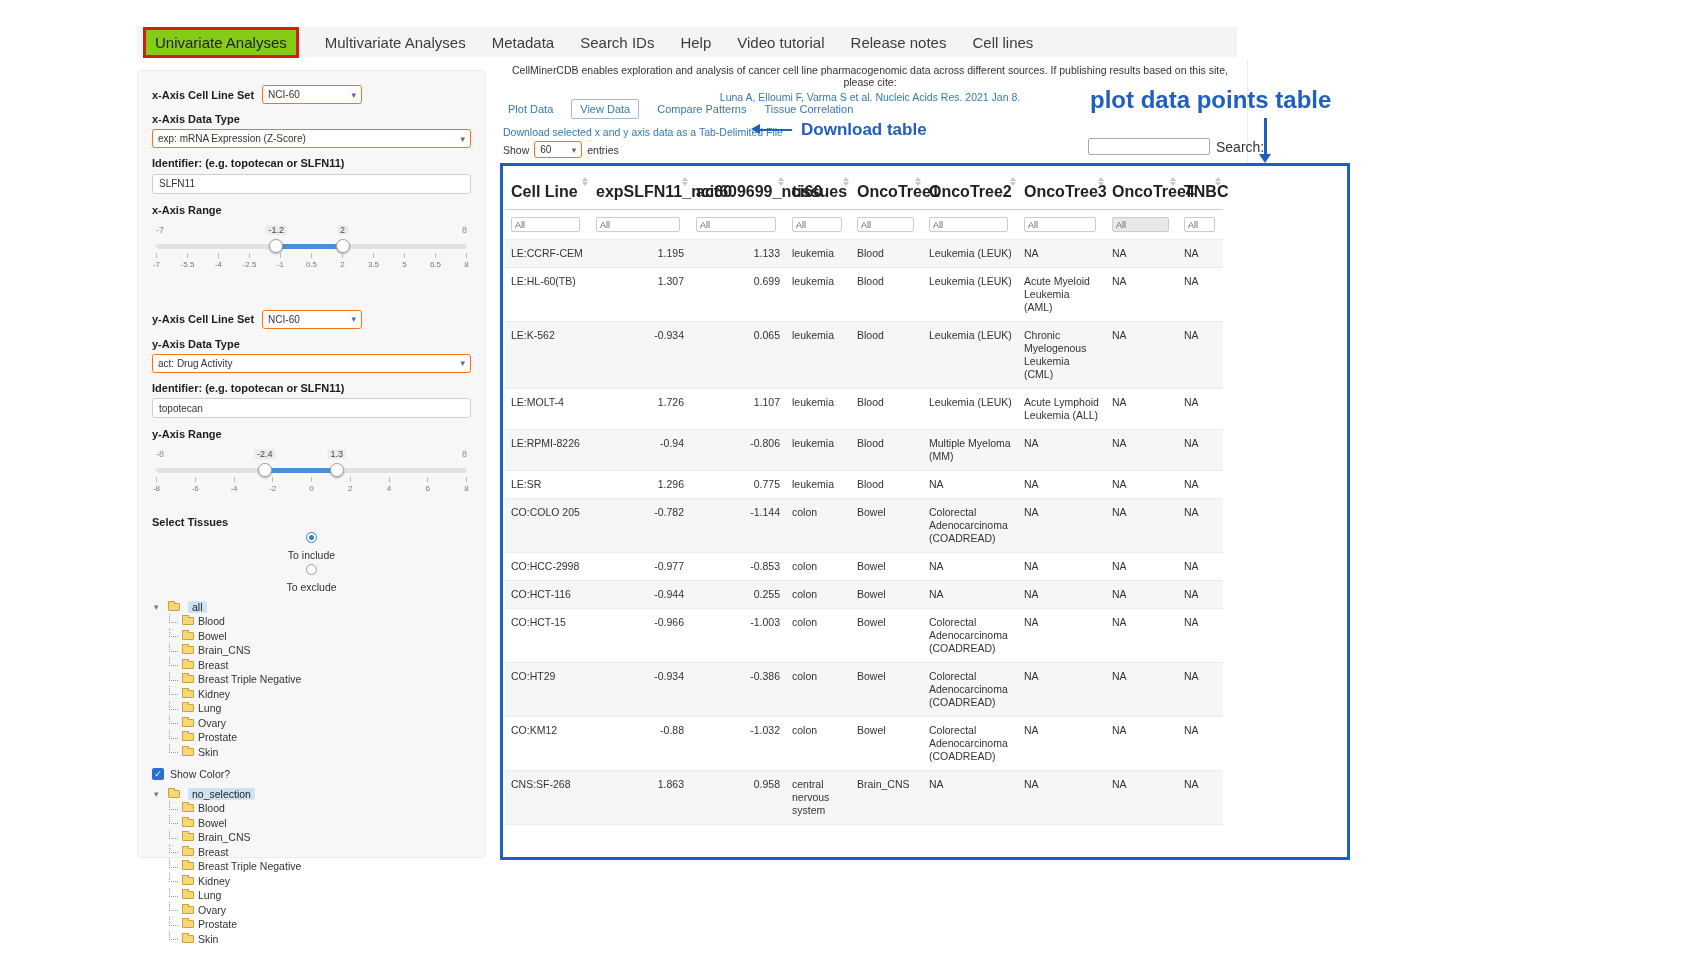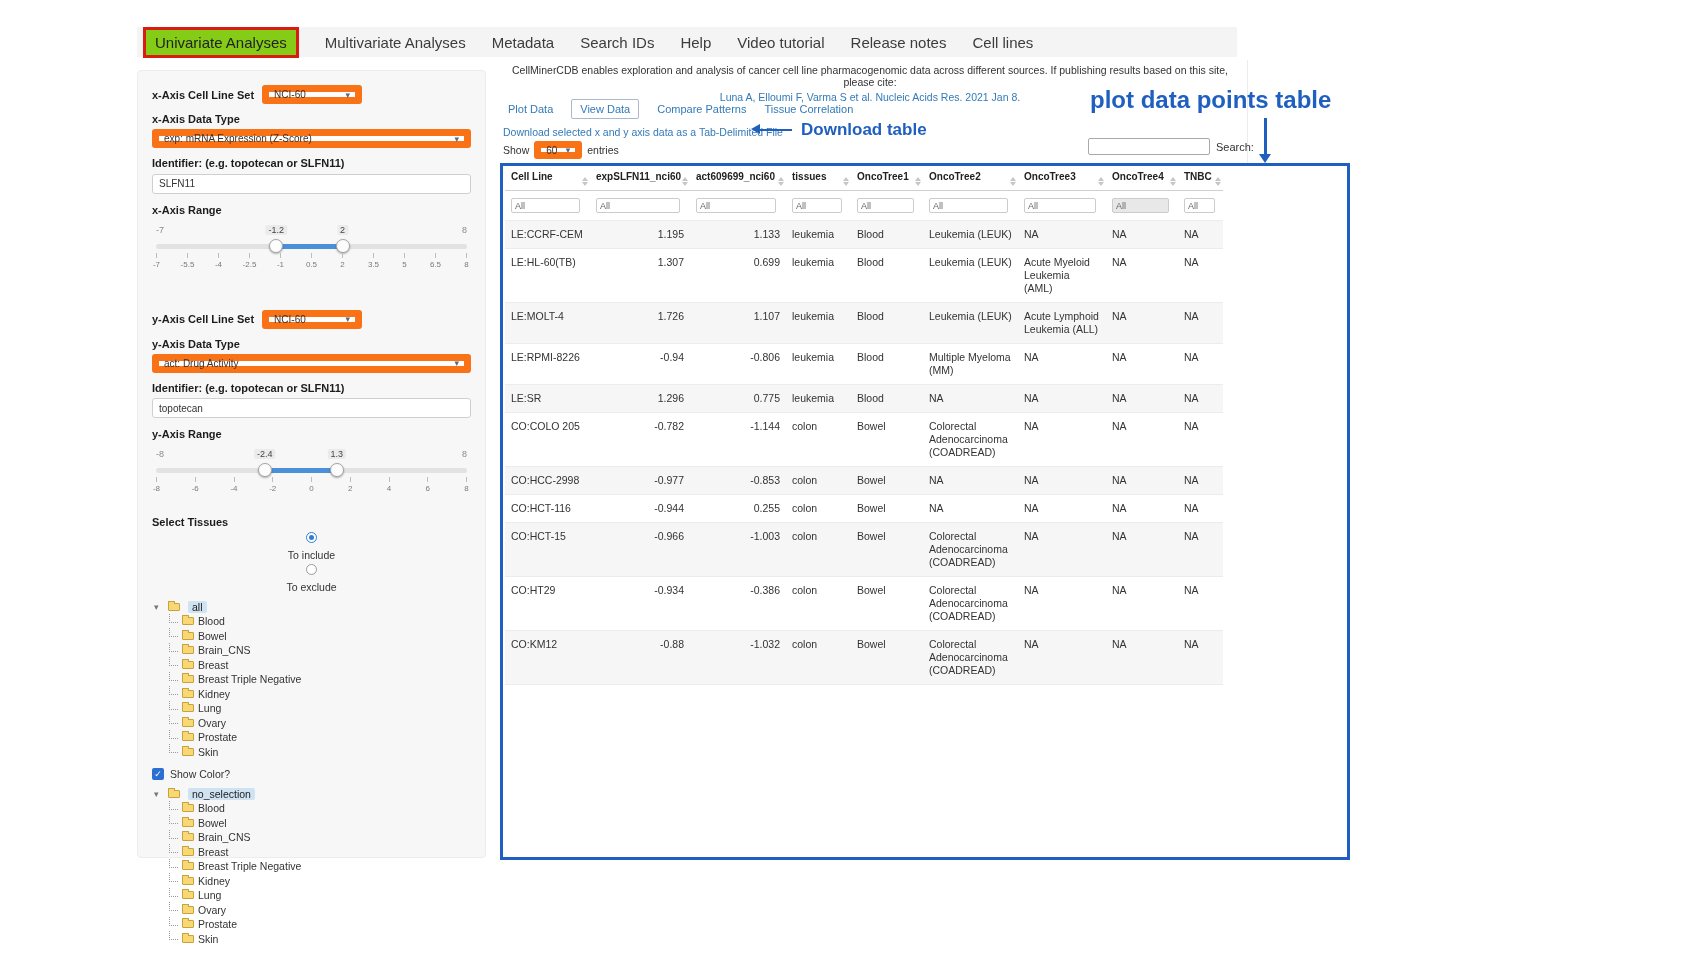--- a/index.html
+++ b/index.html
@@ -13,21 +13,21 @@
   .nav-item-active { border:3px solid #d91c12; padding:4px 9px; color:#222; background:#84cc16; }
 
   .page-divider { position:absolute; left:1247px; top:60px; width:1px; height:800px; background:#ececec; }
 
   
   .sidebar { position:absolute; left:137px; top:70px; width:349px; height:788px;
     background:#f7f7f7; border:1px solid #ececec; border-radius:4px; padding:14px; }
   .sb-label { font-size:11px; font-weight:bold; color:#1c1c1c; margin-bottom:4px; }
   .inline-row { display:flex; align-items:center; gap:8px; margin-bottom:9px; }
   .inline-row .sb-label { margin-bottom:0; }
-  .select { background:#fff; border:7px solid #f97316; border-radius:3px; font-size:10px;
+  .select { background:#fff; border:1px solid #f97316; border-radius:3px; font-size:10px;
     color:#333; padding:2px 5px; display:flex; align-items:center; justify-content:space-between;
     height:19px; cursor:pointer; }
   .select .chev { color:#556a8a; font-size:9px; margin-left:6px; }
   .select-small { width:100px; }
   .select-full { width:319px; margin-bottom:9px; }
   .text-input { background:#fff; border:1px solid #cfcfcf; border-radius:3px; font-size:10px;
     color:#333; padding:2px 6px; width:319px; height:20px; margin-bottom:10px; font-family:inherit; }
 
   
   .slider { position:relative; height:56px; margin:2px 4px 0; }
@@ -74,36 +74,36 @@
     font-size:11px; color:#337ab7; }
   .tab { cursor:pointer; white-space:nowrap; }
   .tab-active { border:1px solid #a9b8cc; padding:3px 8px; border-radius:2px; }
   .download-link { position:absolute; left:503px; top:126px; font-size:10.5px; color:#337ab7; cursor:pointer; }
   .show-row { position:absolute; left:503px; top:141px; display:flex; align-items:center; gap:5px;
     font-size:10.5px; color:#333; }
   .show-select { width:48px; height:17px; }
   .search-row { position:absolute; left:1088px; top:138px; display:flex; align-items:center; gap:6px; }
   .search-input { width:122px; height:17px; border:1px solid #a9a9a9; border-radius:2px; font-size:10px;
     padding:2px 4px; font-family:inherit; }
-  .search-label { font-size:11px; color:#333; }
+  .search-label { font-size:14px; color:#333; }
 
   
   .table-wrap { position:absolute; left:500px; top:163px; width:850px; height:697px;
     border:3px solid #1f5fbf; background:#fff; overflow:hidden; }
   .data-table { border-collapse:collapse; table-layout:fixed; width:718px; margin:1px 0 0 2px; }
   .data-table th:nth-child(1), .data-table td:nth-child(1){width:85px;}
   .data-table th:nth-child(2), .data-table td:nth-child(2){width:100px;}
   .data-table th:nth-child(3), .data-table td:nth-child(3){width:96px;}
   .data-table th:nth-child(4), .data-table td:nth-child(4){width:65px;}
   .data-table th:nth-child(5), .data-table td:nth-child(5){width:72px;}
   .data-table th:nth-child(6), .data-table td:nth-child(6){width:95px;}
   .data-table th:nth-child(7), .data-table td:nth-child(7){width:88px;}
   .data-table th:nth-child(8), .data-table td:nth-child(8){width:72px;}
   .data-table th:nth-child(9), .data-table td:nth-child(9){width:45px;}
-  .data-table th { font-size:10px; font-weight:bold; color:#222; text-align:left; padding:4px 12px 8px 6px;
+  .data-table th { font-size:16px; font-weight:bold; color:#222; text-align:left; padding:16px 12px 8px 6px;
     border-bottom:1px solid #cfcfcf; position:relative; cursor:pointer; }
   .sort-icon { position:absolute; right:2px; top:10px; display:flex; flex-direction:column; gap:1px; }
   .sort-icon i { width:0; height:0; border-left:3px solid transparent; border-right:3px solid transparent; display:block; }
   .sort-icon .up { border-bottom:4px solid #c6c6c6; }
   .sort-icon .down { border-top:4px solid #c6c6c6; }
   .filter-row td { padding:4px 4px; border-bottom:1px solid #e3e3e3; }
   .filter-input { width:95%; height:15px; border:1px solid #ccc; border-radius:2px; font-size:9px;
     color:#666; padding:1px 3px; background:#fff; font-family:inherit; }
   .filter-disabled { background:#e8e8e8; }
   .data-table td { font-size:10.5px; color:#333; padding:7px 6px; vertical-align:top;
@@ -516,20 +516,31 @@
           <td class="num">1.307</td>
           <td class="num">0.699</td>
           <td>leukemia</td>
           <td>Blood</td>
           <td>Leukemia (LEUK)</td>
           <td>Acute Myeloid Leukemia (AML)</td>
           <td>NA</td>
           <td>NA</td>
         </tr>
         <tr>
+          <td>LE:K-562</td>
+          <td class="num">-0.934</td>
+          <td class="num">0.065</td>
+          <td>leukemia</td>
+          <td>Blood</td>
+          <td>Leukemia (LEUK)</td>
+          <td>Chronic Myelogenous Leukemia (CML)</td>
+          <td>NA</td>
+          <td>NA</td>
+        </tr>
+        <tr>
           <td>LE:MOLT-4</td>
           <td class="num">1.726</td>
           <td class="num">1.107</td>
           <td>leukemia</td>
           <td>Blood</td>
           <td>Leukemia (LEUK)</td>
           <td>Acute Lymphoid Leukemia (ALL)</td>
           <td>NA</td>
           <td>NA</td>
         </tr>
@@ -614,20 +625,31 @@
           <td>CO:KM12</td>
           <td class="num">-0.88</td>
           <td class="num">-1.032</td>
           <td>colon</td>
           <td>Bowel</td>
           <td>Colorectal Adenocarcinoma (COADREAD)</td>
           <td>NA</td>
           <td>NA</td>
           <td>NA</td>
         </tr>
+        <tr>
+          <td>CNS:SF-268</td>
+          <td class="num">1.863</td>
+          <td class="num">0.958</td>
+          <td>central nervous system</td>
+          <td>Brain_CNS</td>
+          <td>NA</td>
+          <td>NA</td>
+          <td>NA</td>
+          <td>NA</td>
+        </tr>
       </tbody>
   </table>
 </div>
 
 <div class="ann-download">
   <span class="line"></span>
   <span class="txt">Download table</span>
 </div>
 <div class="ann-plot-label">plot data points table</div>
 <div class="ann-arrow-down"></div>

